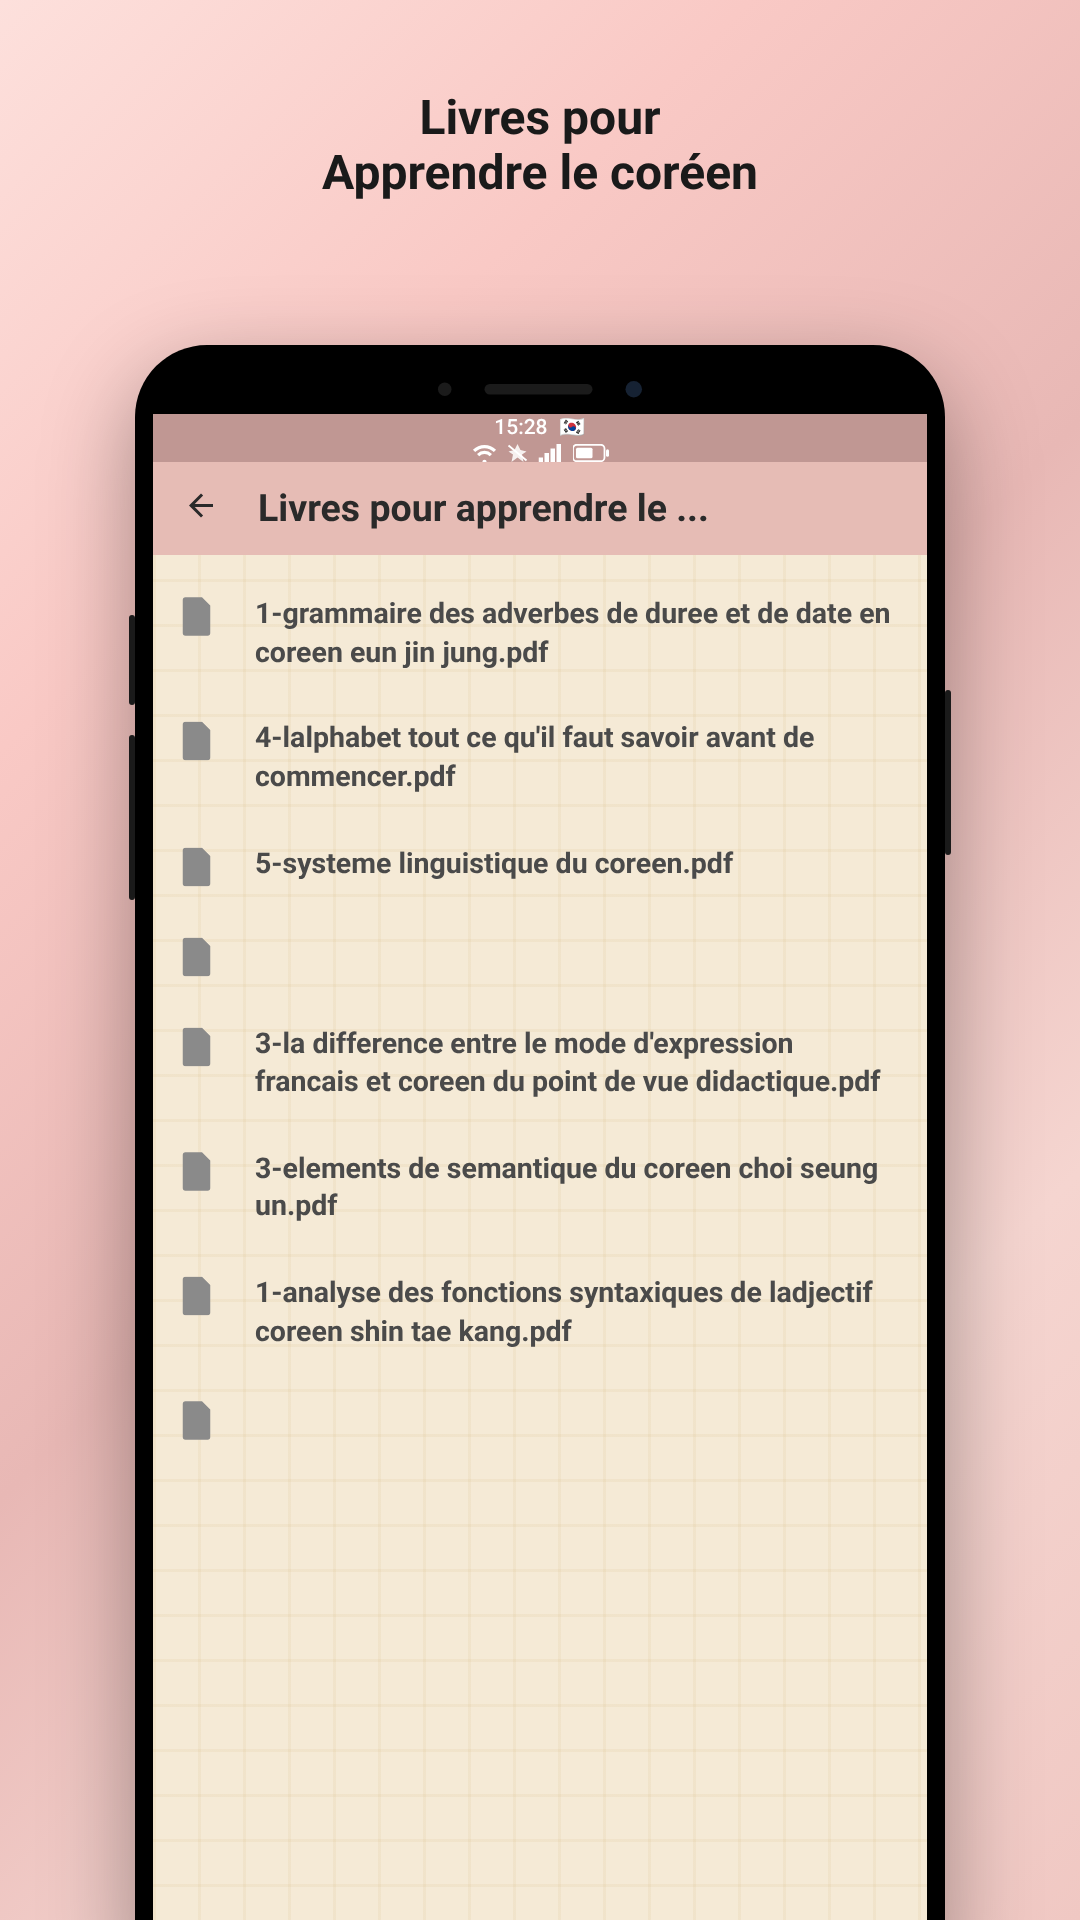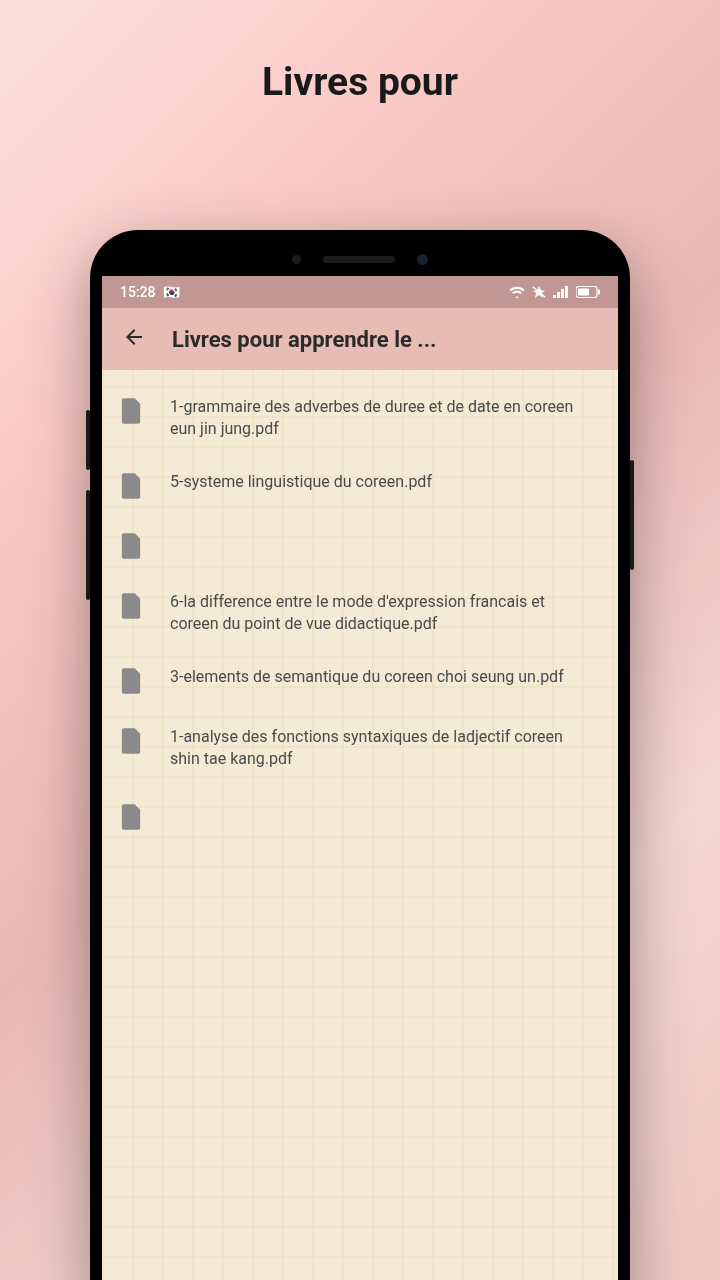--- a/index.html
+++ b/index.html
@@ -6,21 +6,21 @@
   body {
     width: 720px;
     height: 1280px;
     font-family: -apple-system, BlinkMacSystemFont, "Segoe UI", Roboto, Helvetica, Arial, sans-serif;
     background: linear-gradient(135deg, #fde0dc 0%, #f9c9c5 25%, #e8b8b5 50%, #f5d5d0 75%, #f0c8c3 100%);
     overflow: hidden;
     position: relative;
   }
   .promo-title {
     text-align: center;
-    font-size: 39px;
+    font-size: 32px;
     font-weight: 700;
     color: #1a1a1a;
     line-height: 1.15;
     padding: 60px 20px 0;
   }
   .phone-frame {
     position: absolute;
     left: 50%;
     transform: translateX(-50%);
     top: 230px;
@@ -72,20 +72,21 @@
   .status-bar {
     height: 32px;
     background: #c09793;
     color: #fff;
     display: flex;
     align-items: center;
     padding: 0 18px;
     font-size: 14px;
     font-weight: 500;
     justify-content: space-between;
+    flex-direction: column;
   }
   .status-left { display: flex; align-items: center; gap: 8px; }
   .status-right { display: flex; align-items: center; gap: 7px; }
   .status-emoji { font-size: 14px; }
   .status-icon { display: inline-flex; }
   .app-bar {
     height: 62px;
     background: #e6bcb5;
     display: flex;
     align-items: center;
@@ -93,21 +94,21 @@
     gap: 20px;
   }
   .back-arrow {
     font-size: 28px;
     color: #2a2a2a;
     cursor: pointer;
     line-height: 1;
     padding: 4px 6px;
   }
   .app-title {
-    font-size: 22px;
+    font-size: 25px;
     font-weight: 700;
     color: #2a2a2a;
     white-space: nowrap;
     overflow: hidden;
     text-overflow: ellipsis;
     flex: 1;
   }
   .list {
     flex: 1;
     overflow: hidden;
@@ -121,31 +122,32 @@
     cursor: pointer;
   }
   .file-icon {
     flex: 0 0 auto;
     width: 22px;
     height: 26px;
     margin-top: 2px;
   }
   .file-icon svg { width: 100%; height: 100%; fill: #8a8a8a; }
   .file-name {
-    font-size: 16px;
+    font-size: 19px;
     color: #4a4a4a;
     line-height: 1.35;
-    font-weight: 400;
+    font-weight: 700;
   }
 </style>
 </head>
 <body>
 
 <div class="promo-title">
   <div>Livres pour</div>
+  <div>Apprendre le coréen</div>
 </div>
 
 <div class="phone-frame">
   <div class="phone-side-btn btn-left-1"></div>
   <div class="phone-side-btn btn-left-2"></div>
   <div class="phone-side-btn btn-right-1"></div>
   <div class="phone-inner">
     <div class="phone-top">
       <span class="sensor"></span>
       <span class="speaker"></span>
@@ -201,32 +203,38 @@
           <div class="list-item">
             <span class="file-icon"><svg viewBox="0 0 24 28">
                 <path d="M4 0h12l6 6v20a2 2 0 01-2 2H4a2 2 0 01-2-2V2a2 2 0 012-2zm2 10h12v2H6zm0 5h12v2H6zm0 5h8v2H6z"></path>
               </svg></span>
             <span class="file-name">1-grammaire des adverbes de duree et de date en coreen eun jin jung.pdf</span>
           </div>
           <div class="list-item">
             <span class="file-icon"><svg viewBox="0 0 24 28">
                 <path d="M4 0h12l6 6v20a2 2 0 01-2 2H4a2 2 0 01-2-2V2a2 2 0 012-2zm2 10h12v2H6zm0 5h12v2H6zm0 5h8v2H6z"></path>
               </svg></span>
+            <span class="file-name">4-lalphabet tout ce qu'il faut savoir avant de commencer.pdf</span>
+          </div>
+          <div class="list-item">
+            <span class="file-icon"><svg viewBox="0 0 24 28">
+                <path d="M4 0h12l6 6v20a2 2 0 01-2 2H4a2 2 0 01-2-2V2a2 2 0 012-2zm2 10h12v2H6zm0 5h12v2H6zm0 5h8v2H6z"></path>
+              </svg></span>
             <span class="file-name">5-systeme linguistique du coreen.pdf</span>
           </div>
           <div class="list-item">
             <span class="file-icon"><svg viewBox="0 0 24 28">
                 <path d="M4 0h12l6 6v20a2 2 0 01-2 2H4a2 2 0 01-2-2V2a2 2 0 012-2zm2 10h12v2H6zm0 5h12v2H6zm0 5h8v2H6z"></path>
               </svg></span>
           </div>
           <div class="list-item">
             <span class="file-icon"><svg viewBox="0 0 24 28">
                 <path d="M4 0h12l6 6v20a2 2 0 01-2 2H4a2 2 0 01-2-2V2a2 2 0 012-2zm2 10h12v2H6zm0 5h12v2H6zm0 5h8v2H6z"></path>
               </svg></span>
-            <span class="file-name">6-la difference entre le mode d'expression francais et coreen du point de vue didactique.pdf</span>
+            <span class="file-name">3-la difference entre le mode d'expression francais et coreen du point de vue didactique.pdf</span>
           </div>
           <div class="list-item">
             <span class="file-icon"><svg viewBox="0 0 24 28">
                 <path d="M4 0h12l6 6v20a2 2 0 01-2 2H4a2 2 0 01-2-2V2a2 2 0 012-2zm2 10h12v2H6zm0 5h12v2H6zm0 5h8v2H6z"></path>
               </svg></span>
             <span class="file-name">3-elements de semantique du coreen choi seung un.pdf</span>
           </div>
           <div class="list-item">
             <span class="file-icon"><svg viewBox="0 0 24 28">
                 <path d="M4 0h12l6 6v20a2 2 0 01-2 2H4a2 2 0 01-2-2V2a2 2 0 012-2zm2 10h12v2H6zm0 5h12v2H6zm0 5h8v2H6z"></path>

